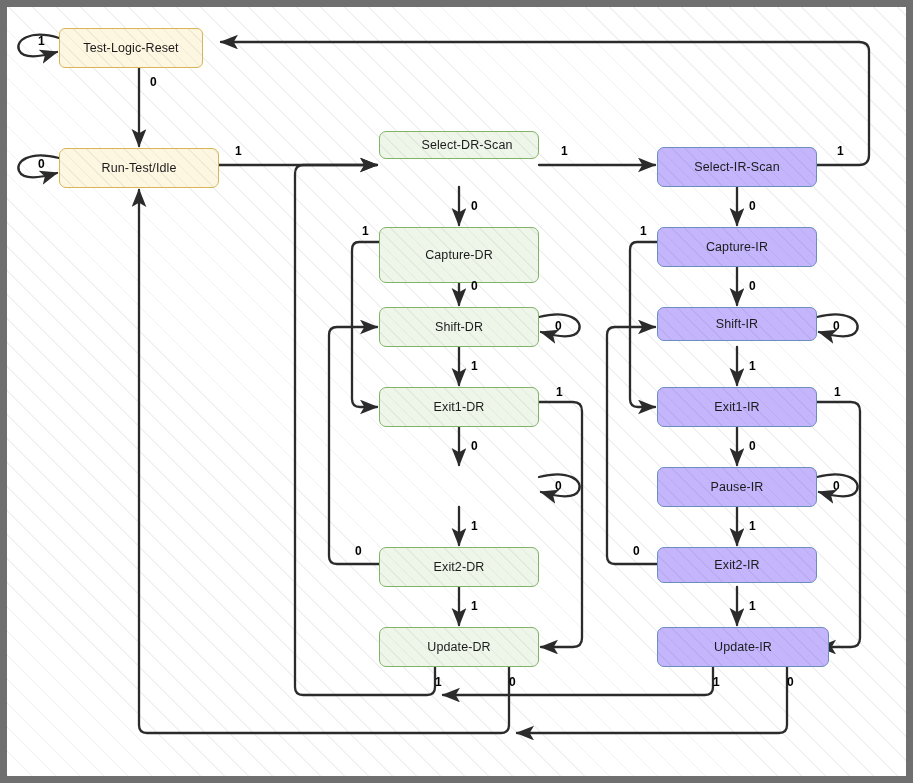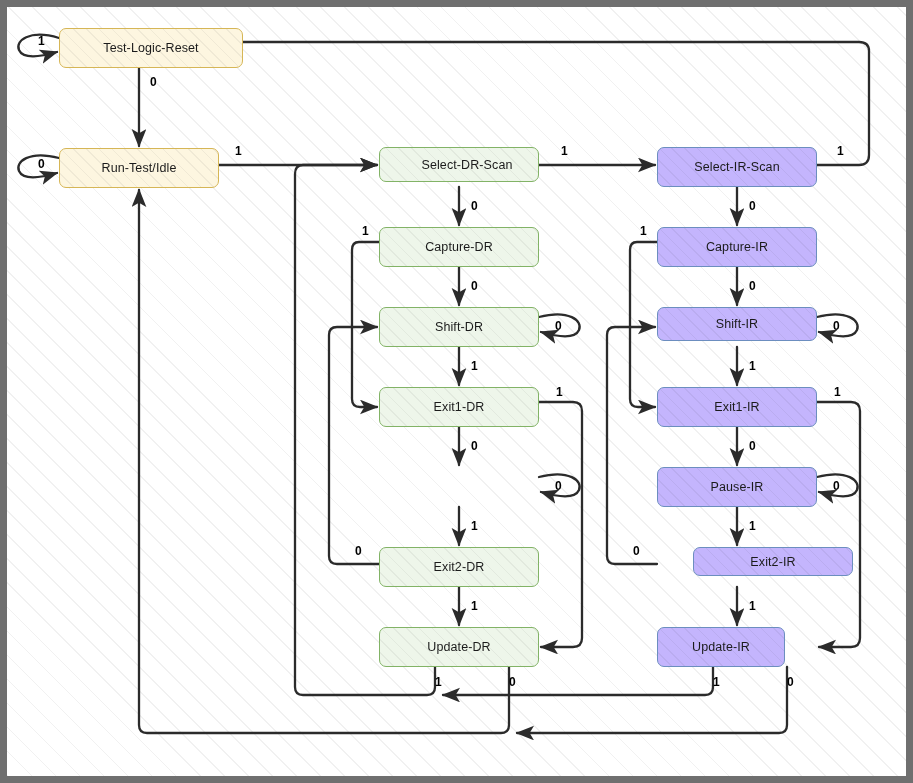--- a/index.html
+++ b/index.html
@@ -123,30 +123,30 @@
       <path d="M650,557 L608,557 Q600,557 600,549 L600,328 Q600,320 608,320 L648,320"></path>
 
       <path d="M730,580 L730,618"></path>
 
       <path d="M706,660 L706,680 Q706,688 698,688 L436,688"></path>
 
       <path d="M780,660 L780,718 Q780,726 772,726 L510,726"></path>
     </g>
   </svg>
 
-  <div class="node n-amber" style="left:52px;top:21px;width:184px;height:40px;">
+  <div class="node n-amber" style="left:52px;top:21px;width:144px;height:40px;border-radius:6px;">
     <span class="lbl">Test-Logic-Reset</span>
   </div>
   <div class="node n-amber" style="left:52px;top:141px;width:160px;height:40px;">
     <span class="lbl">Run-Test/Idle</span>
   </div>
-  <div class="node n-green" style="left:372px;top:140px;width:160px;height:35px;padding-left:16px;">
+  <div class="node n-green" style="left:372px;top:124px;width:160px;height:28px;padding-left:16px;">
     <span class="lbl">Select-DR-Scan</span>
   </div>
-  <div class="node n-green" style="left:372px;top:220px;width:160px;height:40px;">
+  <div class="node n-green" style="left:372px;top:220px;width:160px;height:56px;">
     <span class="lbl">Capture-DR</span>
   </div>
   <div class="node n-green" style="left:372px;top:300px;width:160px;height:40px;">
     <span class="lbl">Shift-DR</span>
   </div>
   <div class="node n-green" style="left:372px;top:380px;width:160px;height:40px;">
     <span class="lbl">Exit1-DR</span>
   </div>
   <div class="node n-green" style="left:372px;top:540px;width:160px;height:40px;">
     <span class="lbl">Exit2-DR</span>
@@ -162,24 +162,24 @@
   </div>
   <div class="node n-blue" style="left:650px;top:300px;width:160px;height:34px;">
     <span class="lbl">Shift-IR</span>
   </div>
   <div class="node n-blue" style="left:650px;top:380px;width:160px;height:40px;">
     <span class="lbl">Exit1-IR</span>
   </div>
   <div class="node n-blue" style="left:650px;top:460px;width:160px;height:40px;">
     <span class="lbl">Pause-IR</span>
   </div>
-  <div class="node n-blue" style="left:650px;top:540px;width:160px;height:29px;margin-left:36px;">
+  <div class="node n-blue" style="left:650px;top:540px;width:160px;height:36px;">
     <span class="lbl">Exit2-IR</span>
   </div>
-  <div class="node n-blue" style="left:650px;top:620px;width:128px;height:40px;">
+  <div class="node n-blue" style="left:650px;top:620px;width:172px;height:40px;">
     <span class="lbl">Update-IR</span>
   </div>
 
   <span class="elabel" style="left:31px;top:27px;">1</span>
   <span class="elabel" style="left:143px;top:68px;">0</span>
   <span class="elabel" style="left:31px;top:150px;">0</span>
   <span class="elabel" style="left:228px;top:137px;">1</span>
   <span class="elabel" style="left:464px;top:192px;">0</span>
   <span class="elabel" style="left:554px;top:137px;">1</span>
   <span class="elabel" style="left:464px;top:272px;">0</span>

